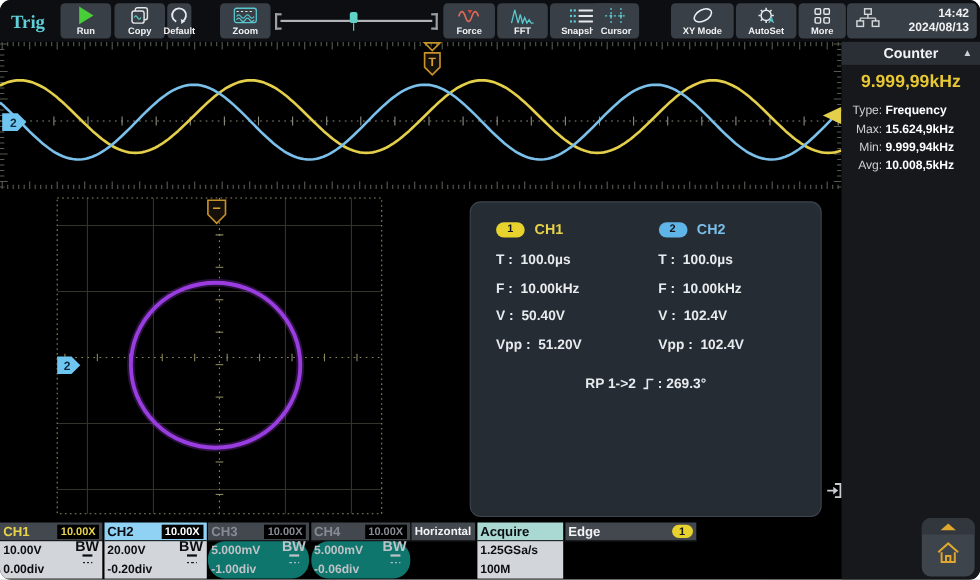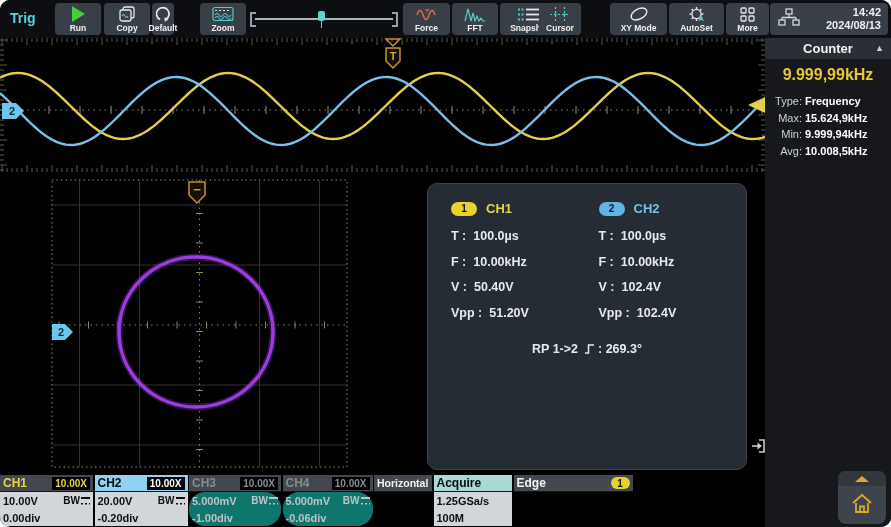--- a/index.html
+++ b/index.html
@@ -1,20 +1,20 @@
 <!DOCTYPE html>
 <html><head>
 <meta charset="utf-8">
 <style>
   html,body{margin:0;padding:0;background:#fff;font-family:"Liberation Sans",sans-serif;}
   .screen{position:relative;width:891px;height:527px;background:#000;border-radius:10px;overflow:hidden;margin:0;}
 
   
   .topbar{position:absolute;left:0;top:0;width:891px;height:38px;background:#0c0e11;}
-  .trig{position:absolute;left:10px;top:10px;font-size:14px;font-weight:bold;color:#5ecfdb;}
+  .trig{position:absolute;left:10px;top:10px;font-size:17px;font-weight:bold;color:#5ecfdb;font-family:Liberation Serif, serif;}
   .tbtn{position:absolute;top:3px;height:32px;background:#393f46;border-radius:4px;display:flex;flex-direction:column;align-items:center;justify-content:space-between;padding:3px 2px 2px;box-sizing:border-box;cursor:pointer;}
   .tbtn .ic{height:16px;display:flex;align-items:center;justify-content:center;}
   .tbtn .lbl{font-size:8.5px;font-weight:bold;color:#f0f2f4;line-height:9px;white-space:nowrap;}
   .play{width:0;height:0;border-left:13px solid #49cd38;border-top:8px solid transparent;border-bottom:8px solid transparent;}
   .slider{position:absolute;left:250px;top:11px;width:148px;height:17px;}
   .slider .line{position:absolute;left:5px;right:5px;top:7px;height:1.5px;background:#b0b4b8;}
   .slider .br{position:absolute;top:1px;width:4px;height:11px;border:2px solid #9aa0a6;}
   .br.l{left:0;border-right:none;}
   .br.r{right:0;border-left:none;}
   .handle{position:absolute;top:0;width:7px;height:10px;background:#5fd3c8;border-radius:2px;margin-left:-3px;}
@@ -66,21 +66,21 @@
   .ch1 .bprobe{color:#e8d34a;}
   .ch2 .bhead{background:#8fd2f4;}
   .ch2 .bname{color:#0b0d10;}
   .ch2 .bprobe{color:#fff;}
   .off .bname{color:#868c93;}
   .off .bprobe{color:#868c93;}
   .off .bbody{background:#0f766e;color:#bfc3c7;border-radius:16px;}
   .hz .bhead .bname{font-size:10.5px;}
   .acq .bhead{background:#a9d9d2;}
   .acq .bname{color:#0b0d10;}
-  .bw{display:flex;align-items:center;font-size:10px;font-weight:bold;}
+  .bw{display:flex;align-items:center;font-size:13px;font-weight:bold;flex-direction:column;}
   .dc-ic{display:inline-block;width:9px;height:6px;border-top:2px solid currentColor;background:repeating-linear-gradient(90deg,currentColor 0 2px,transparent 2px 4px) left bottom/9px 1.5px no-repeat;margin-left:1px;}
   .pill{background:#e8d22e;color:#14161a;font-size:10px;font-weight:bold;width:19px;height:12px;border-radius:6px;display:flex;align-items:center;justify-content:center;}
   .slope{display:inline-flex;margin-left:3px;}
 
   
   .home-btn{position:absolute;left:838px;top:471px;width:48px;height:53px;background:#3e444c;border-radius:8px;display:flex;flex-direction:column;align-items:center;cursor:pointer;z-index:4;}
   .up-tab{height:15px;width:100%;background:#32373e;border-radius:8px 8px 0 0;display:flex;align-items:center;justify-content:center;cursor:pointer;}
   .up-arrow{width:0;height:0;border-left:7px solid transparent;border-right:7px solid transparent;border-bottom:6px solid #e0a62e;}
   .home-ic-wrap{flex:1;display:flex;align-items:center;justify-content:center;}
 </style>

